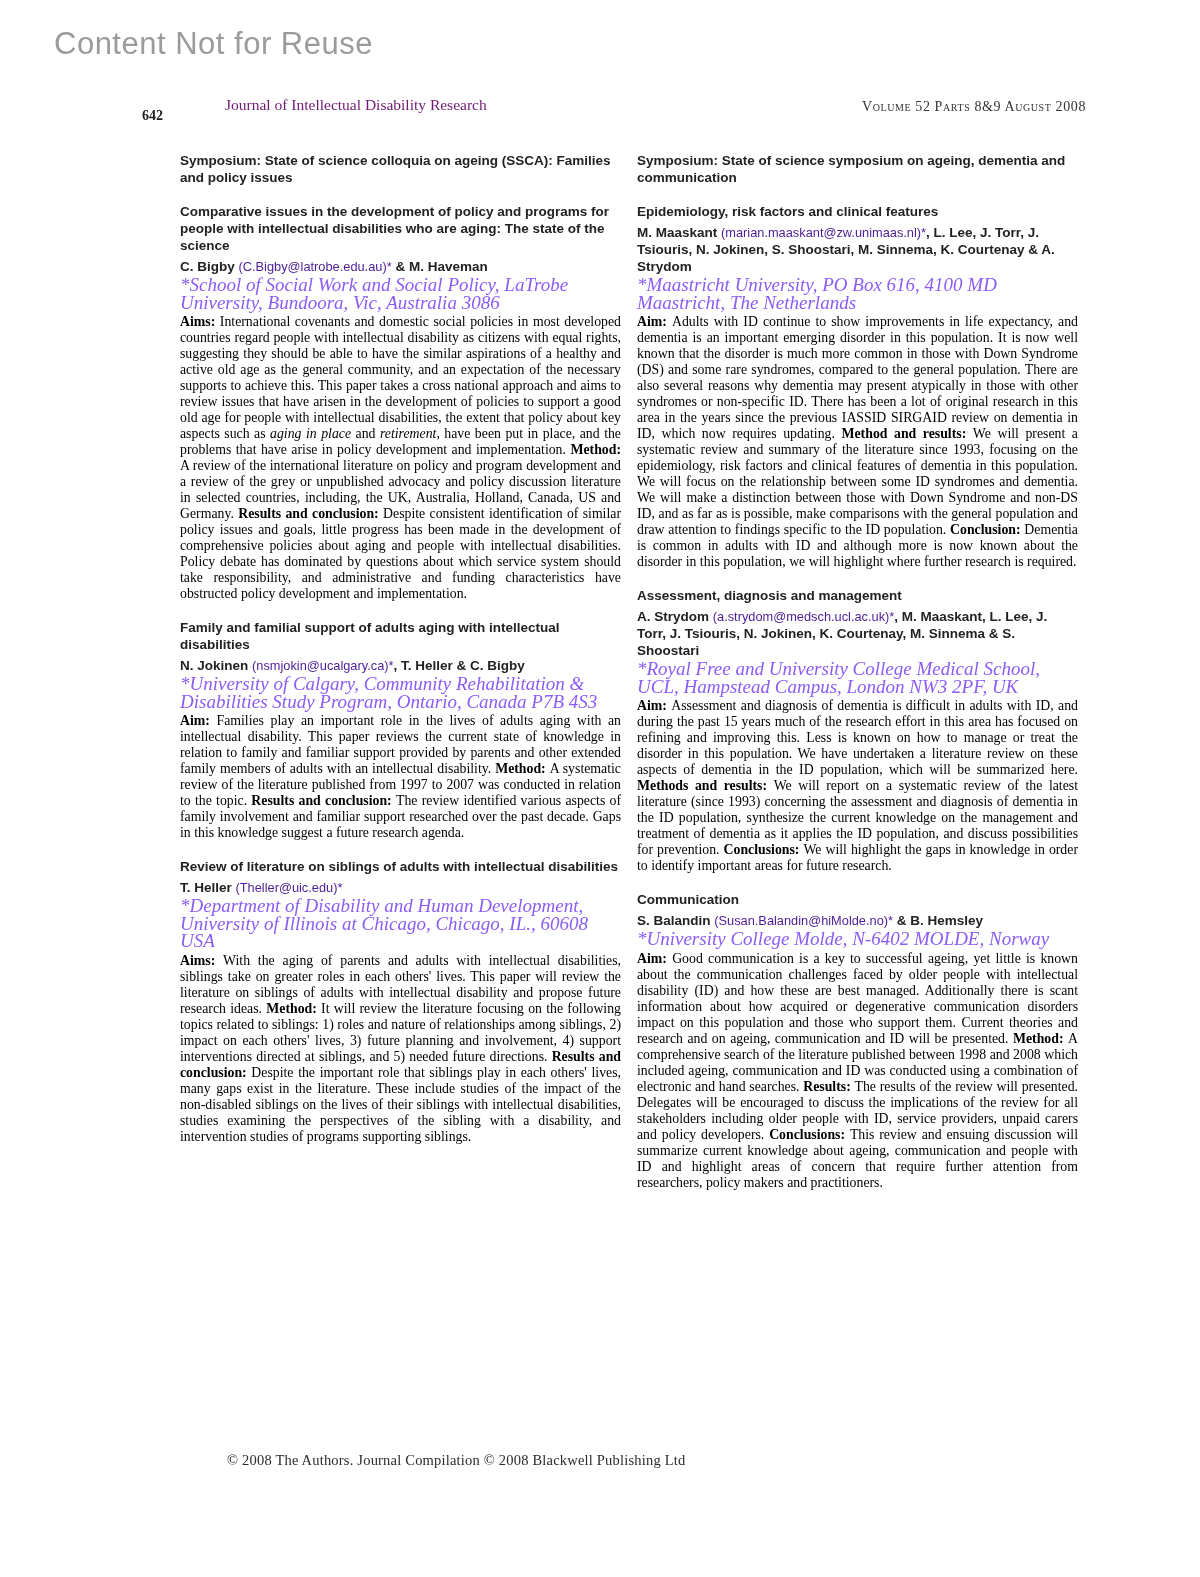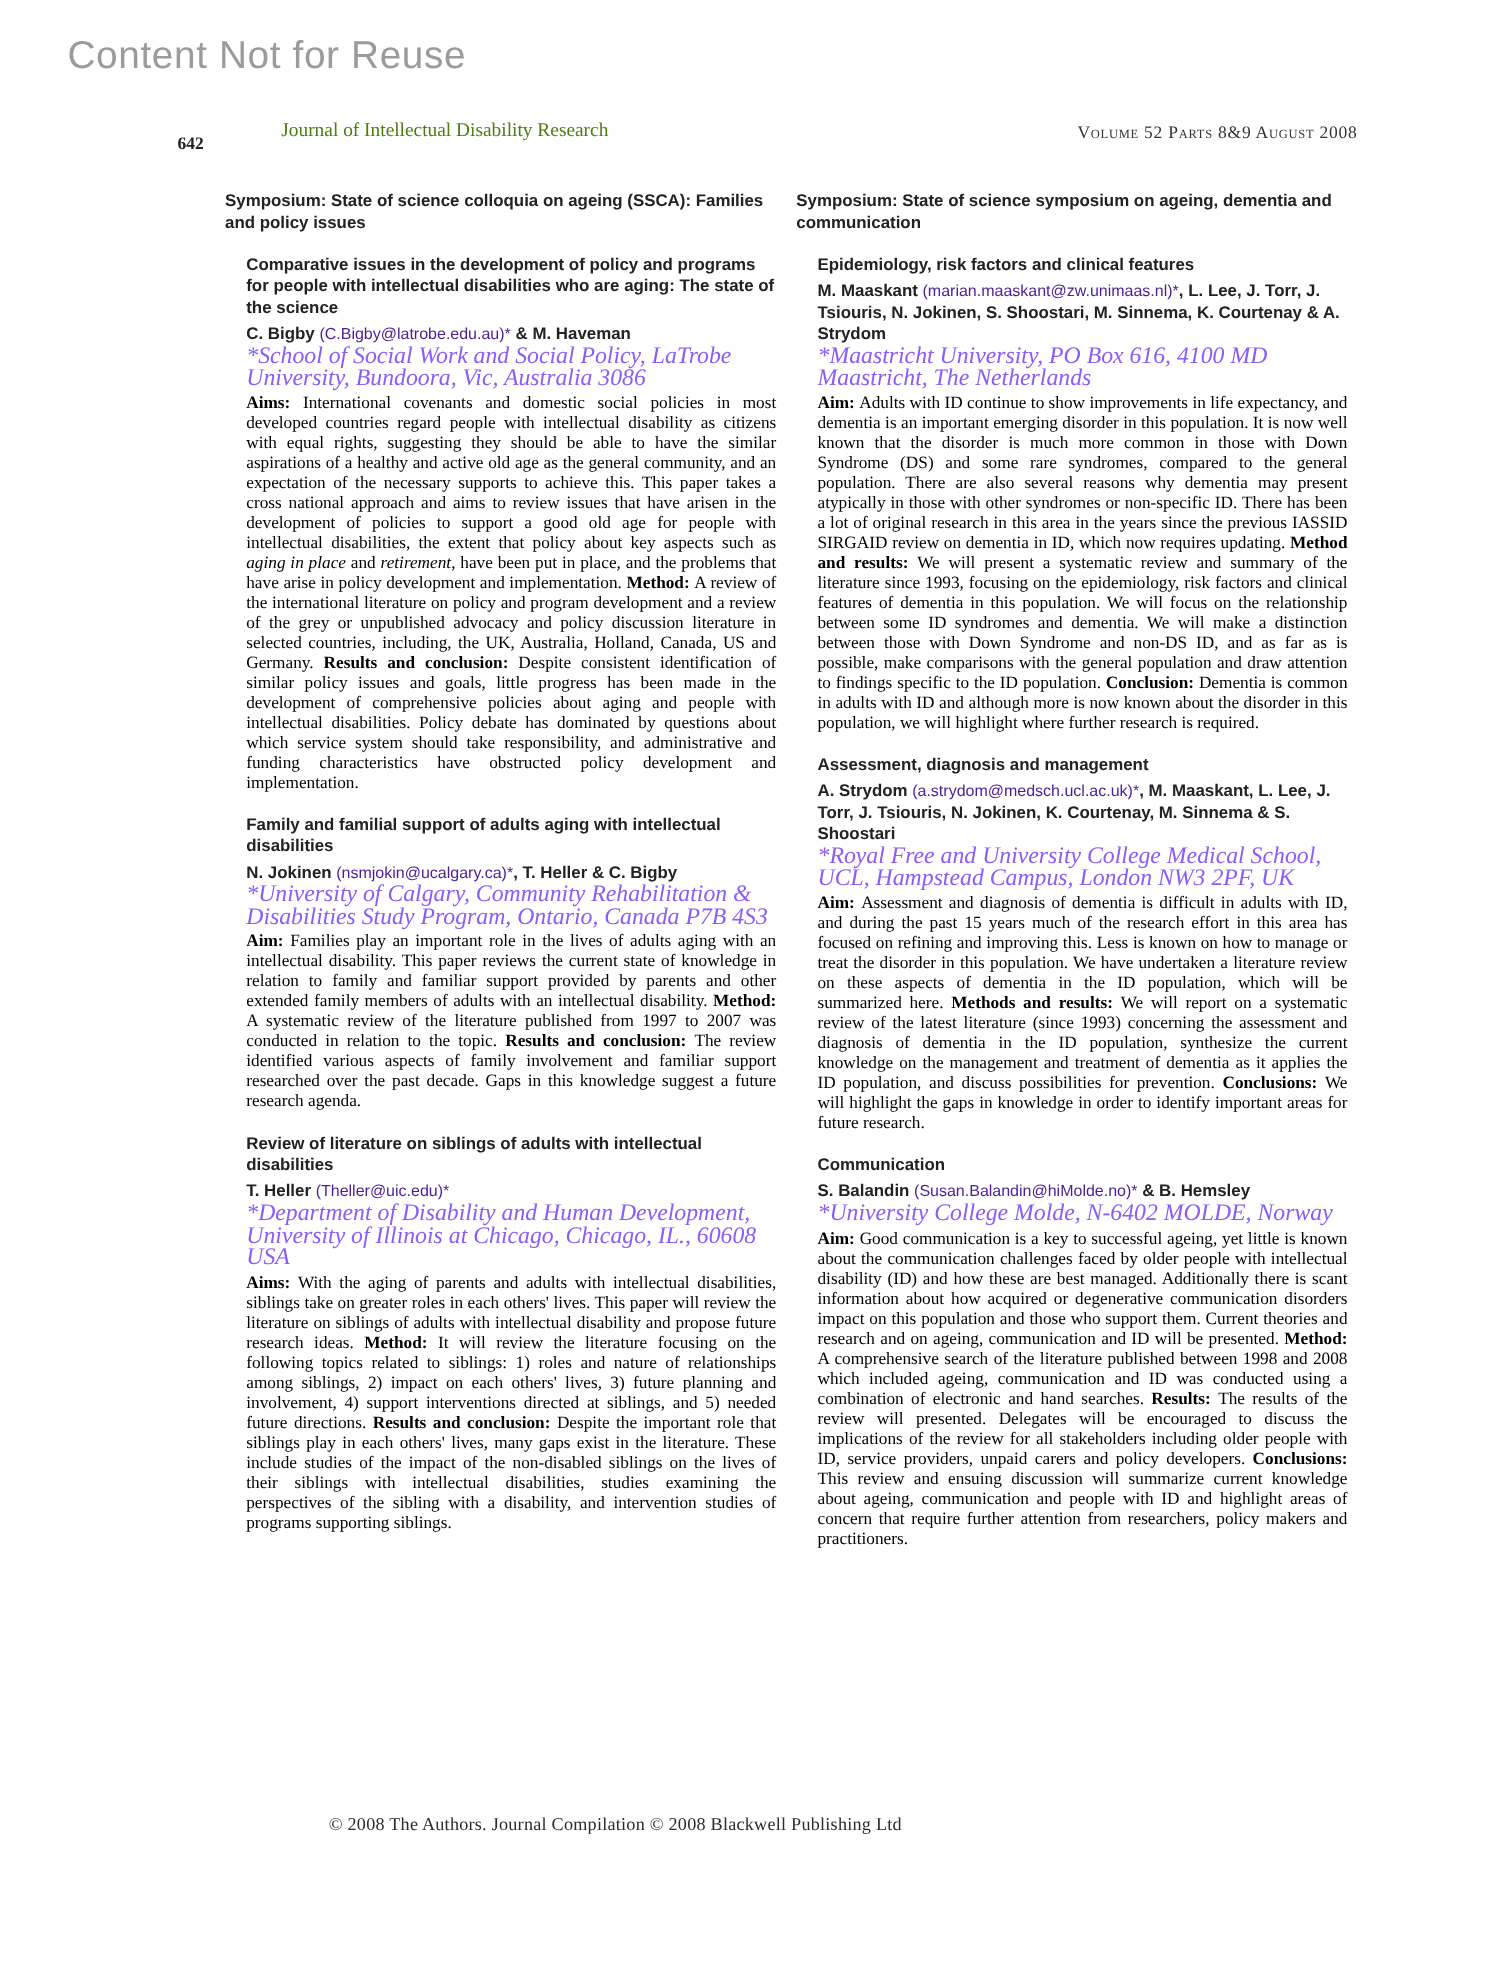--- a/index.html
+++ b/index.html
@@ -11,21 +11,21 @@
     color:#2b2b2b;
     overflow:hidden;
   }
   .watermark{
     position:absolute;left:30px;top:26px;
     font-family:"Liberation Sans", sans-serif;
     font-size:31px;color:#9b9b9b;letter-spacing:0.5px;margin-left:24px;
   }
   .journal-title{
     position:absolute;left:225px;top:96px;
-    font-size:15.5px;color:#4d7c0f;
+    font-size:15.5px;color:#701a75;
   }
   .volume-info{
     position:absolute;right:114px;top:99px;
     font-size:14px;color:#333;
     font-variant:small-caps;letter-spacing:0.6px;
   }
   .page-number{
     position:absolute;left:142px;top:108px;
     font-weight:bold;font-size:14px;color:#222;
   }
@@ -33,21 +33,21 @@
     position:absolute;left:180px;top:152px;
     width:912px;
     display:flex;gap:16px;
   }
   .col{width:441px;}
   .symposium-heading{
     font-family:"Liberation Sans", sans-serif;
     font-weight:bold;font-size:13.5px;line-height:17px;
     color:#222;margin:0 0 15px 0;
   }
-  .abstract{margin:0 0 16px 17px;}
+  .abstract{margin:0 0 16px 0;}
   .abs-title{
     font-family:"Liberation Sans", sans-serif;
     font-weight:bold;font-size:13.5px;line-height:17px;
     color:#222;margin:17px 0 4px 0;
   }
   .authors{
     font-family:"Liberation Sans", sans-serif;
     font-size:13.5px;line-height:17px;font-weight:bold;
     color:#222;margin:0 0 1px 0;
   }
@@ -57,21 +57,21 @@
     color:#8b5cf6;margin:0 0 3px 0;
   }
   .body-text{
     font-size:13.8px;line-height:16px;
     text-align:justify;color:#000000;margin:0;
   }
   .seg-b{font-weight:bold;}
   .seg-i{font-style:italic;}
   .footer{
     position:absolute;left:227px;top:1452px;
-    font-size:14.5px;color:#2b2b2b;letter-spacing:0.2px;margin-left:36px;
+    font-size:14.5px;color:#2b2b2b;letter-spacing:0.2px;
   }
 </style>
 </head>
 <body>
 
 <div class="page">
 
   <div class="watermark">Content Not for Reuse</div>
 
   <div class="journal-title">Journal of Intellectual Disability Research</div>

